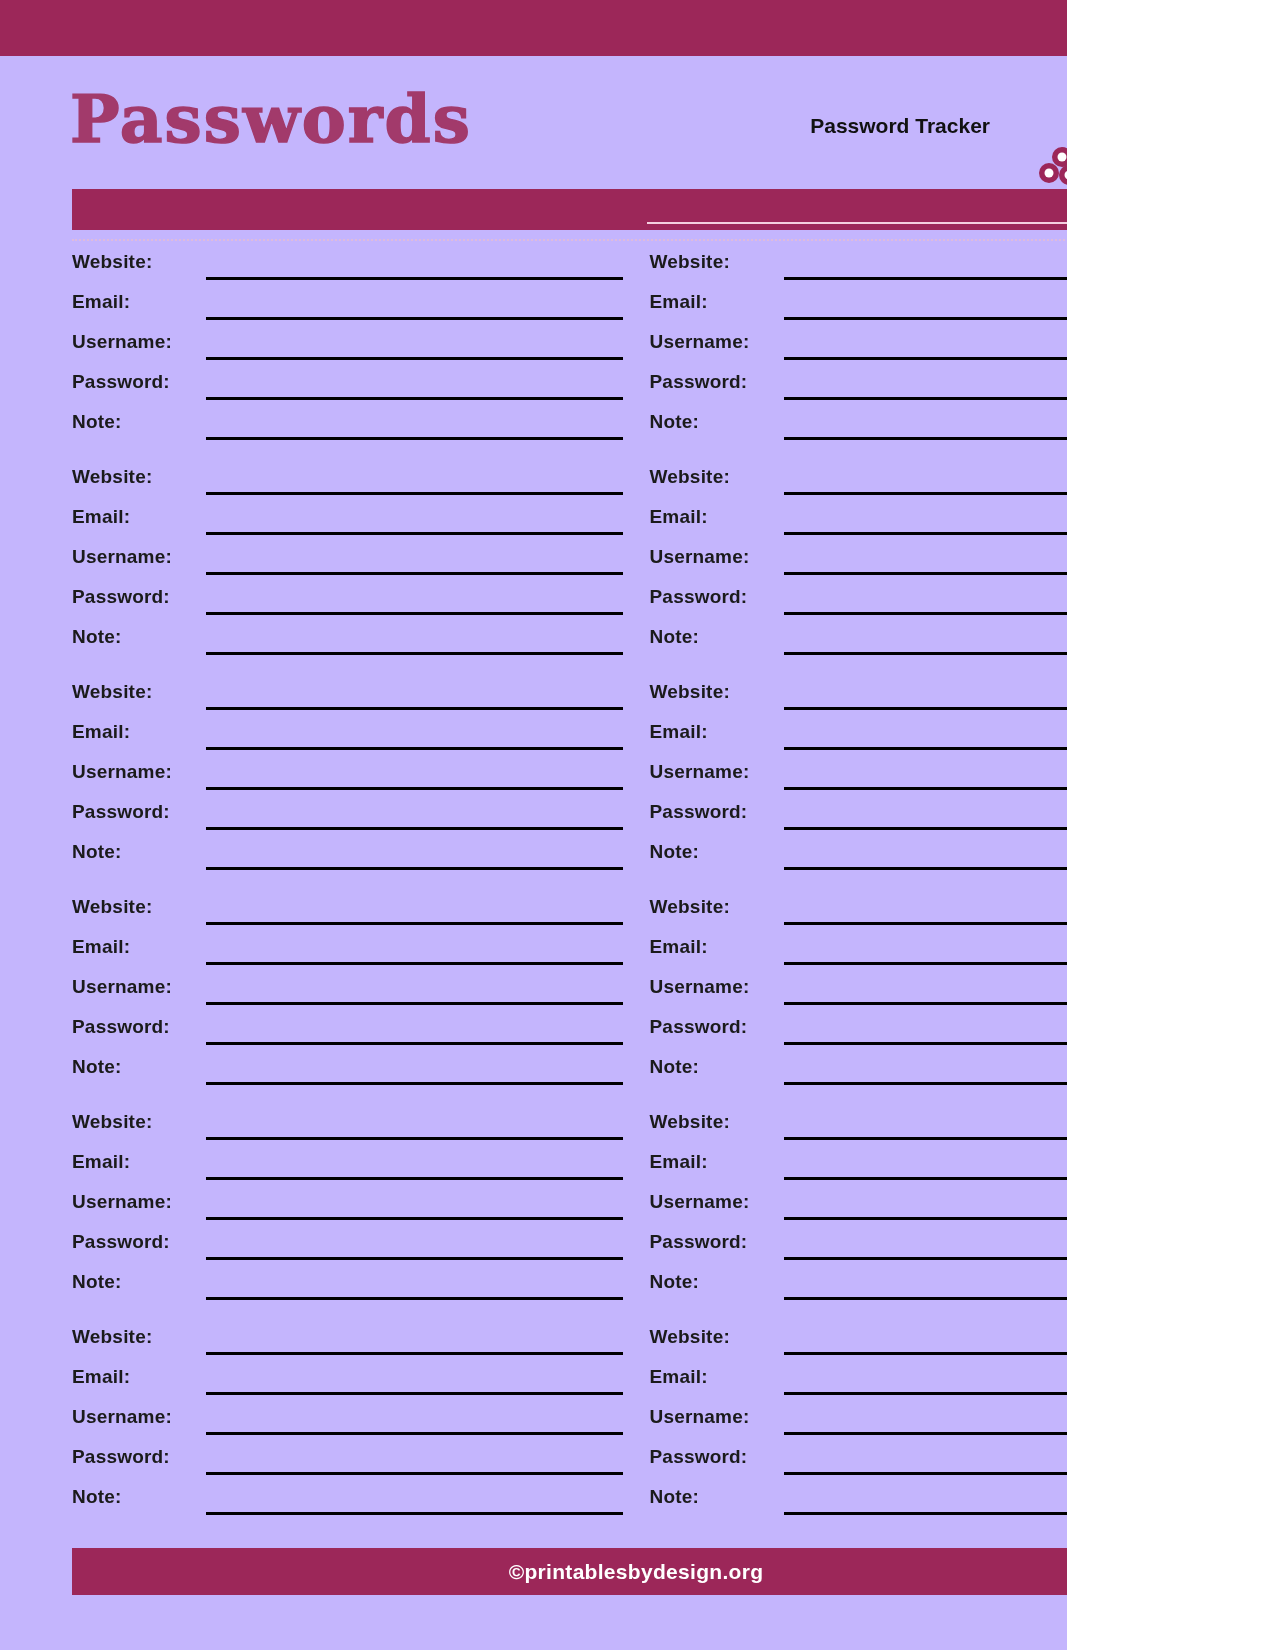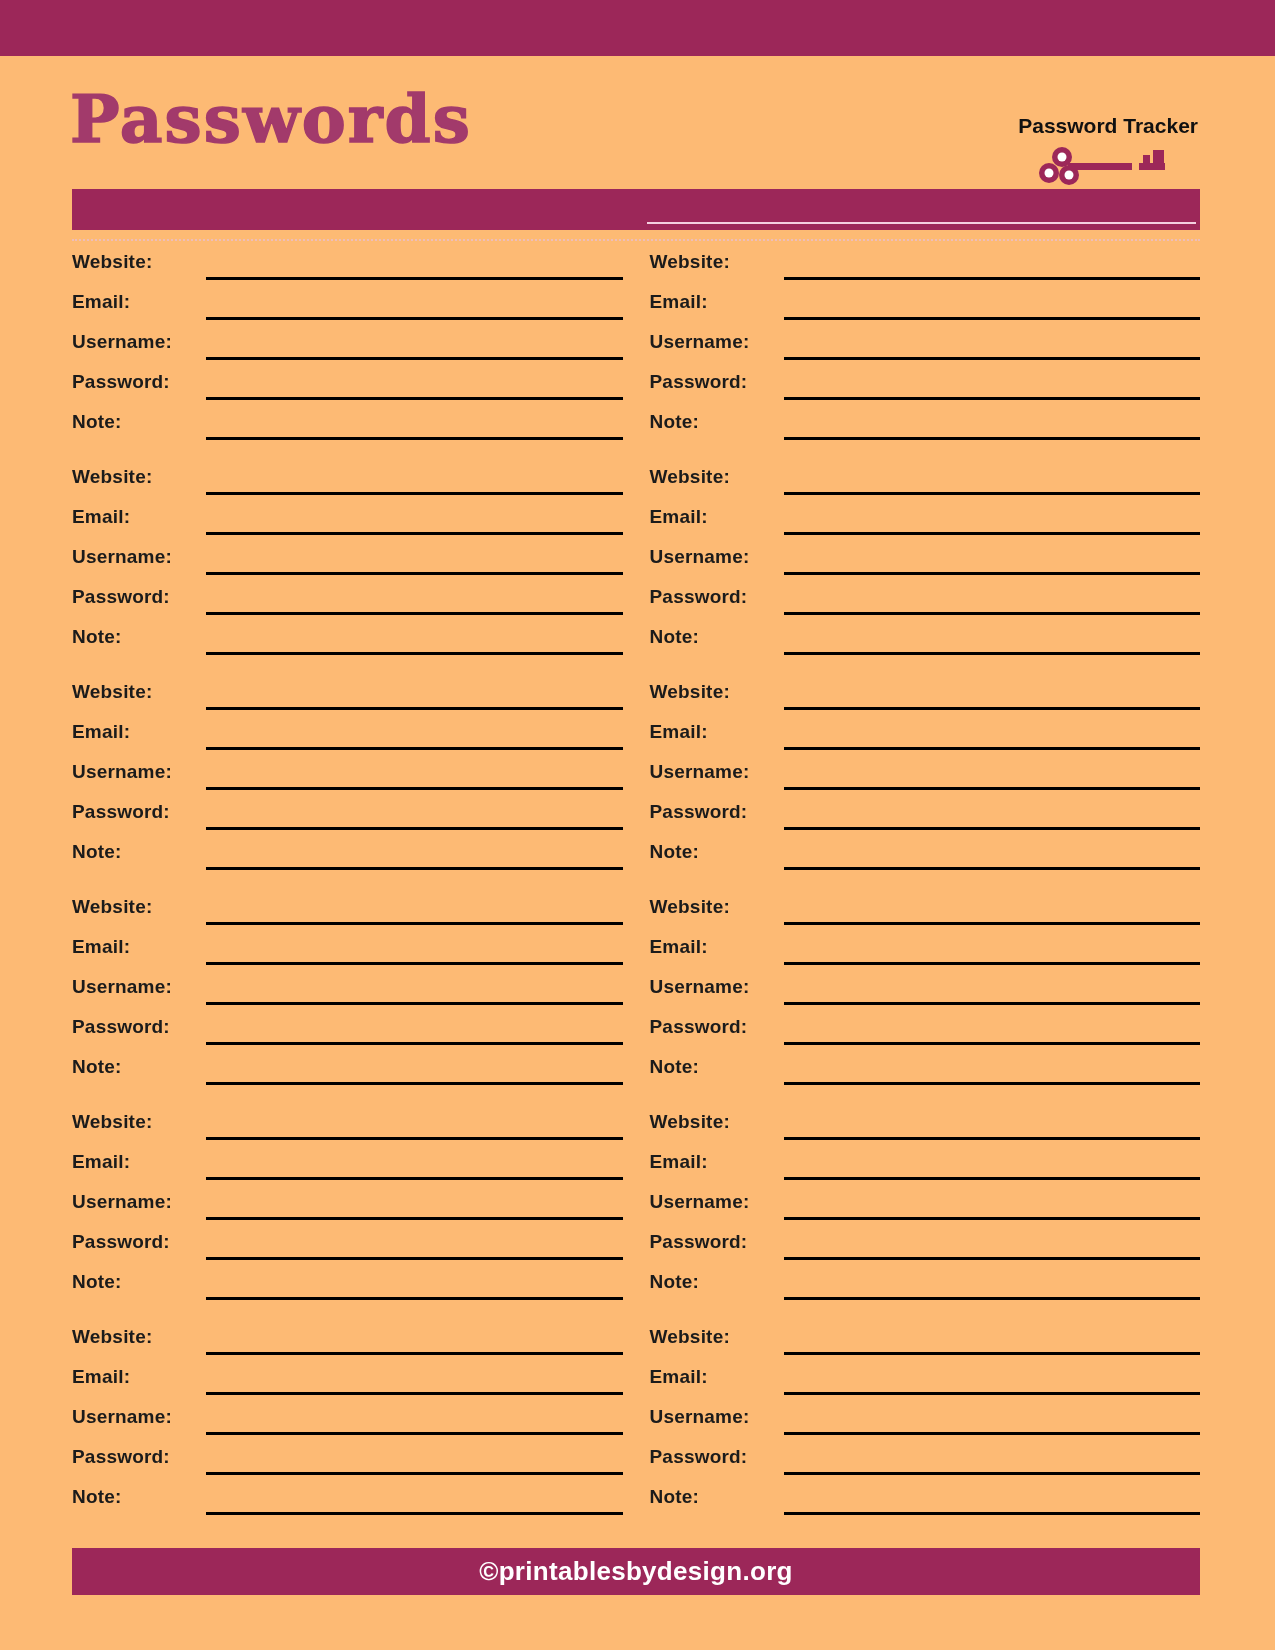--- a/index.html
+++ b/index.html
@@ -2,23 +2,23 @@
 <html style="--color-accent: #9C2759; --color-title: #A23A6B; --color-rule: #000000; --color-band_highlight: #F4CFE0; --color-dotted: #E9BED2;"><head>
 <meta charset="utf-8">
 <style>
   html, body {
     margin: 0;
     padding: 0;
     background: #ffffff;
   }
   .page {
     position: relative;
-    width: 1275px;
+    width: 1067px;
     height: 1650px;
-    background: #fdba74;
+    background: #c4b5fd;
     font-family: "Liberation Sans", sans-serif;
     overflow: hidden;
   }
   .top-bar {
     position: absolute;
     left: 0; top: 0;
     width: 100%;
     height: 56px;
     background: var(--color-accent, #9C2759);
   }
@@ -118,21 +118,21 @@
     top: 1548px;
     width: 1128px;
     height: 47px;
     background: var(--color-accent, #9C2759);
     display: flex;
     align-items: center;
     justify-content: center;
   }
   .footer-credit {
     color: #ffffff;
-    font-size: 26px;
+    font-size: 21px;
     font-weight: bold;
     letter-spacing: 0.3px;
   }
 </style>
 </head>
 <body>
 
 <div class="page">
 
   <div class="top-bar"></div>

